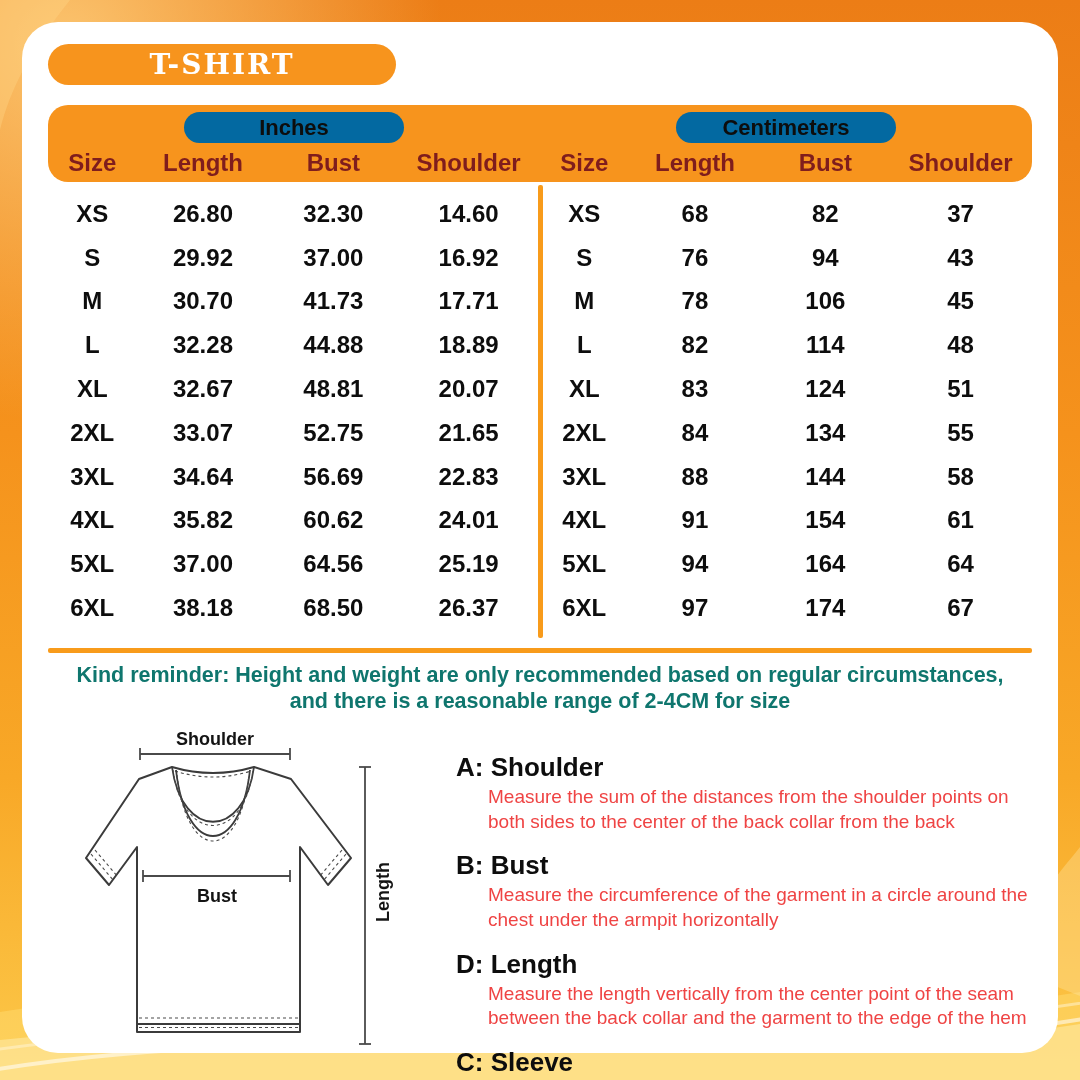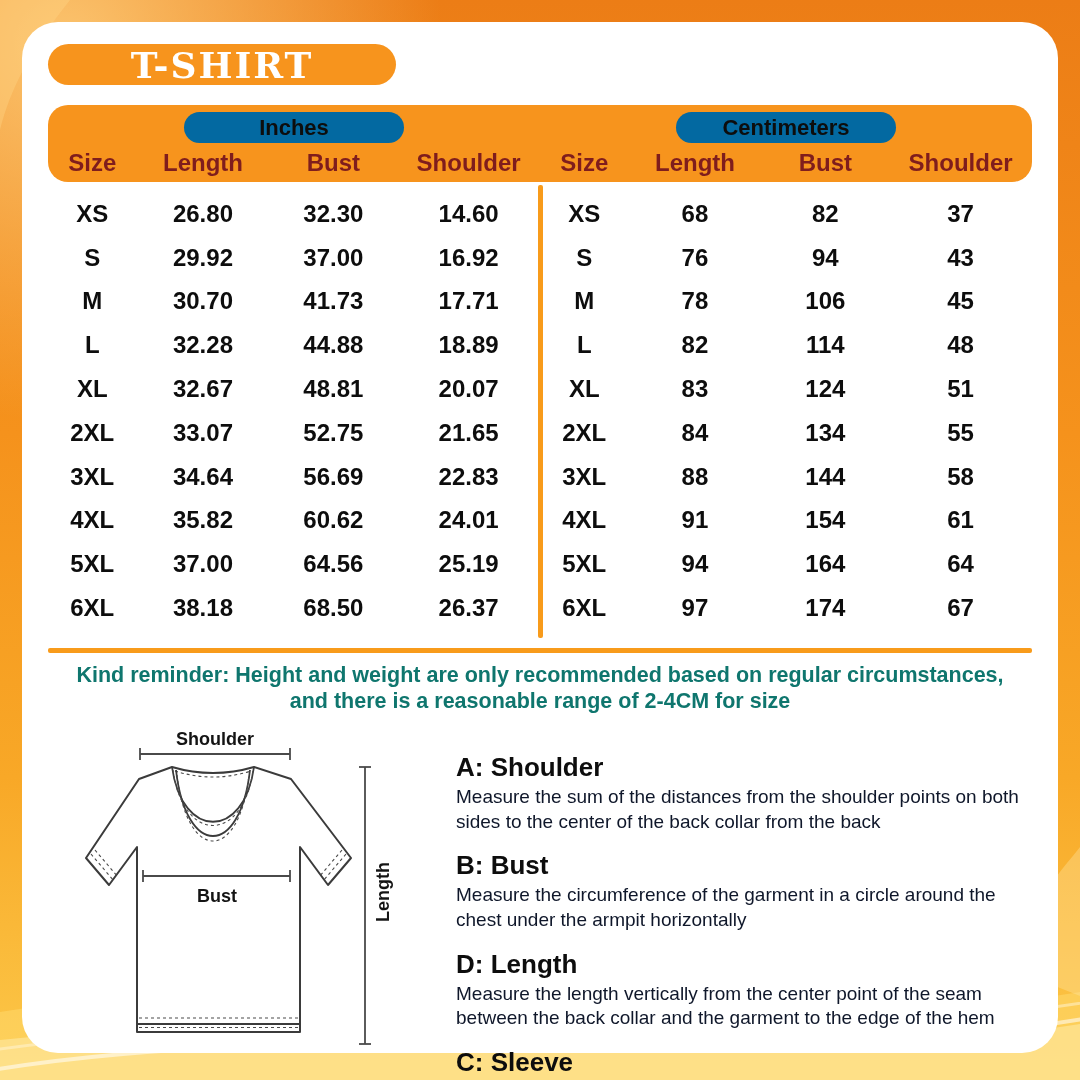--- a/index.html
+++ b/index.html
@@ -12,21 +12,21 @@
   .card{
     position:absolute;left:22px;top:22px;width:1036px;height:1031px;
     background:#ffffff;border-radius:36px;box-sizing:border-box;
   }
   
   .title-badge{
     position:absolute;left:26px;top:22px;width:348px;height:41px;
     background:#F7941D;border-radius:21px;
     display:flex;align-items:center;justify-content:center;
     color:#ffffff;font-family:"DejaVu Serif", serif;font-weight:700;
-    font-size:36px;letter-spacing:2px;
+    font-size:28px;letter-spacing:2px;
   }
   
   .chart{position:absolute;left:26px;top:83px;width:984px;}
   .chart-header{
     height:77px;background:#F7941D;border-radius:20px;
     display:grid;grid-template-columns:1fr 1fr;box-sizing:border-box;padding-top:7px;
   }
   .unit-half{display:flex;flex-direction:column;align-items:stretch;}
   .unit-pill{
     width:220px;height:31px;border-radius:16px;background:#0369a1;
@@ -59,21 +59,21 @@
   .reminder{
     position:absolute;left:0;top:640px;width:1036px;text-align:center;
     font-weight:700;font-size:21.5px;color:#0f766e;line-height:1.22;
   }
   
   .bottom{position:absolute;left:0;top:708px;width:1036px;display:flex;}
   .diagram{margin-left:50px;width:348px;height:320px;}
   .instructions{margin-left:36px;margin-top:22px;width:585px;}
   .instr-item{margin-bottom:16px;}
   .instr-heading{font-weight:700;font-size:26px;color:#0d0d0d;margin-bottom:2px;}
-  .instr-body{font-weight:400;font-size:19px;color:#0f172a;line-height:1.3;}
+  .instr-body{font-weight:400;font-size:19px;color:#ef4444;line-height:1.3;margin-left:32px;}
   
   .shirt-outline{fill:#ffffff;stroke:#3b3b3b;stroke-width:2;stroke-linejoin:round;}
   .shirt-line{fill:none;stroke:#3b3b3b;stroke-width:1.8;}
   .shirt-dash{fill:none;stroke:#4a4a4a;stroke-width:1.1;stroke-dasharray:3 3;}
   .measure{stroke:#4a4a4a;stroke-width:1.8;}
   .diagram-label{font-family:"Liberation Sans", sans-serif;font-weight:700;font-size:18px;fill:#141414;}
 </style>
 </head>
 <body>
 

